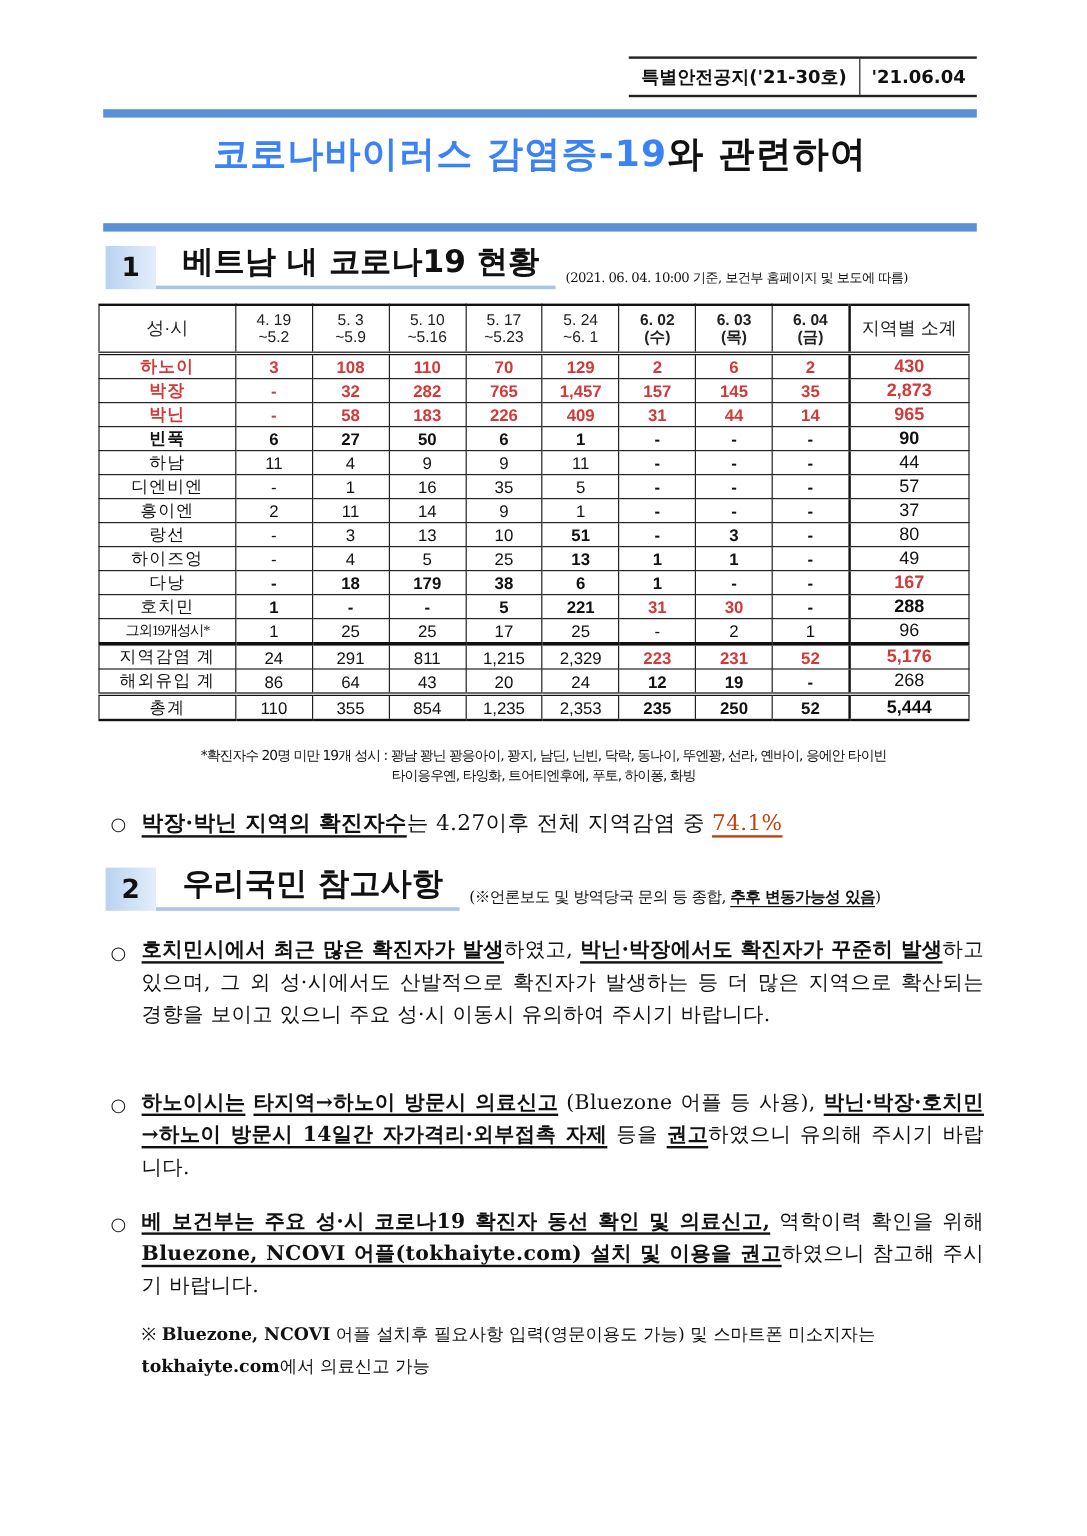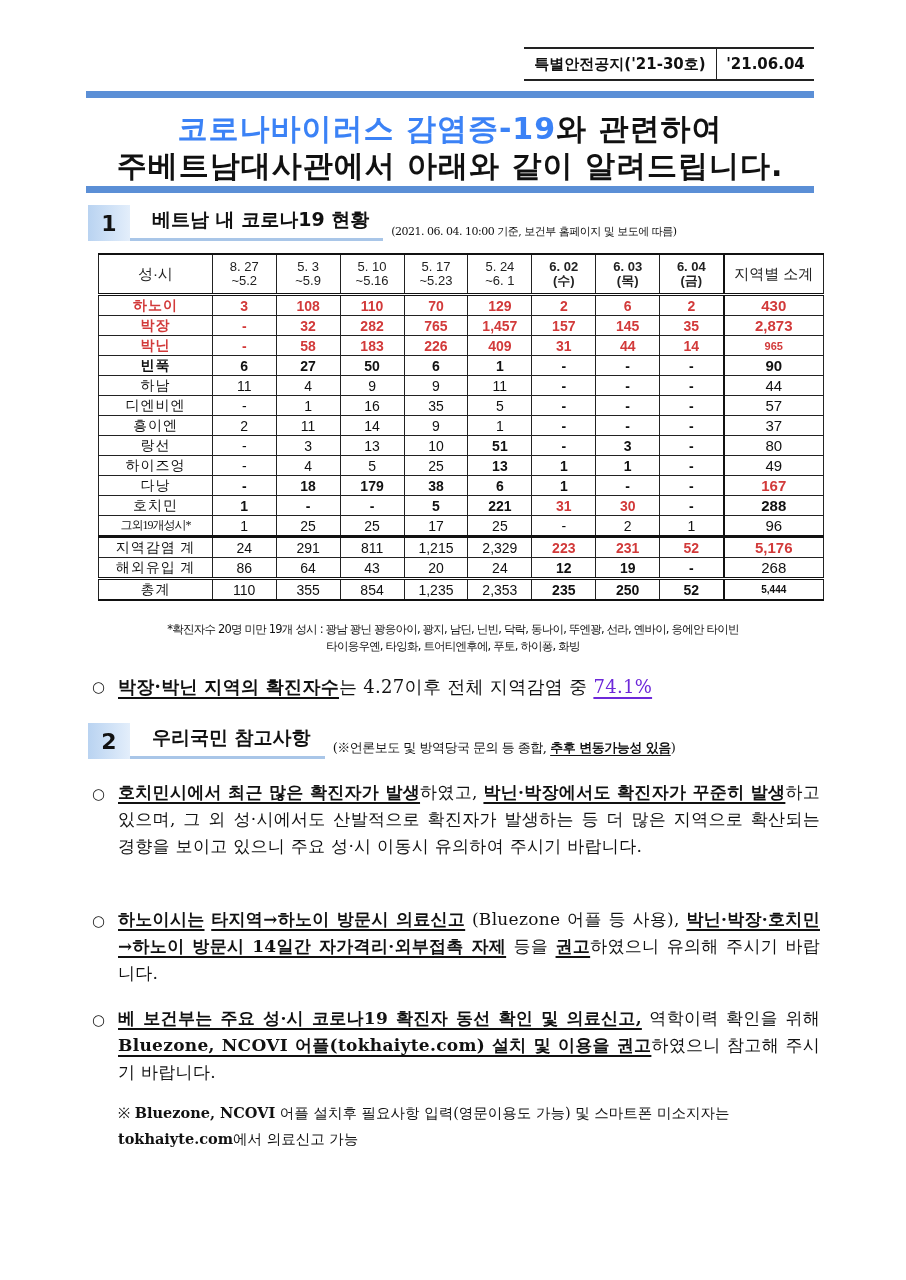--- a/index.html
+++ b/index.html
@@ -14,26 +14,26 @@
   .notice .n2 { flex:1; text-align:center; }
 
   .blue-bar { left:86px; width:728px; height:7px; background:#5b8fd6; }
 
   .title { left:86px; width:728px; text-align:center; font-weight:bold; font-size:30px; line-height:37px; letter-spacing:1px; }
   .title .red { color:#3b82f6; }
 
   .sec-head { height:40px; display:flex; align-items:flex-end; }
   .sec-num { width:42px; height:36px; background:linear-gradient(90deg,#b9d3f1,#e3eefb); font-weight:bold; font-size:22px;
              display:flex; align-items:center; justify-content:center; color:#111; }
-  .sec-title { font-weight:bold; font-size:19px; padding-left:22px; padding-right:14px; height:36px; line-height:34px;
+  .sec-title { font-weight:bold; font-size:26px; padding-left:22px; padding-right:14px; height:36px; line-height:34px;
                border-bottom:3px solid #a9c6e8; }
   .sec-note { font-family:"DejaVu Serif", serif; font-size:11px; margin-left:8px; padding-bottom:2px; letter-spacing:-0.5px; }
   .sec-note u { text-underline-offset:3px; }
 
-  table.data { border-collapse:collapse; left:98px; top:253px; width:726px; font-family:"Liberation Sans", sans-serif; }
+  table.data { border-collapse:collapse; left:82px; top:253px; width:726px; font-family:"Liberation Sans", sans-serif; }
   table.data td, table.data th { border:1px solid #222; text-align:center; font-size:14px; height:19px; padding:0; }
   table.data th { font-weight:normal; font-size:13px; line-height:14px; height:38px; color:#222; background:#fff; }
   table.data th.b { font-weight:bold; }
   table.data th.big { font-size:15px; }
   table.data tr.hdr th { border-bottom:3px double #111; }
   table.data td.name { font-family:Liberation Serif, serif; font-size:14px; letter-spacing:1px; }
   table.data td.sub { border-left:2px solid #111; }
   table.data th.sub { border-left:2px solid #111; }
   table.data tr.thick-top td { border-top:3px solid #111; }
   table.data tr.dbl-top td { border-top:3px double #111; }
@@ -42,42 +42,41 @@
   .r { color:#d23a3a; font-weight:bold; }
   .b { font-weight:bold; }
   .n { font-weight:normal; }
 
   .footnote { left:90px; width:726px; top:621px; text-align:center; font-size:11.5px; line-height:17px; letter-spacing:-0.8px; }
 
   .para { font-family:"DejaVu Serif", serif; font-size:17px; line-height:27px; letter-spacing:0.3px; }
   .para .bul { position:absolute; left:0; top:0; font-family:"DejaVu Sans", sans-serif; font-size:15px; }
   .para u { text-decoration:underline; text-underline-offset:4px; text-decoration-thickness:1.5px; }
   .para .bd { font-weight:bold; }
-  .para .red { color:#6d28d9; }
+  .para .red { color:#c2410c; }
   .body-text { text-align:justify; }
 
   .bullet-block { left:92px; width:728px; }
   .bullet-block .txt { margin-left:26px; }
 
   .note2 { left:118px; width:700px; top:1100px; font-family:"DejaVu Serif", serif; font-size:14.5px; line-height:25px; }
   .note2 .bd { font-weight:bold; }
 </style>
 </head>
 <body>
 
 <div class="abs notice">
   <div class="n1">특별안전공지('21-30호)</div>
   <div class="n2">'21.06.04</div>
 </div>
 
 <div class="abs blue-bar" style="top:91px;"></div>
 
 <div class="abs title" style="top:110px;">
   <div><span class="red">코로나바이러스 감염증-19</span><span>와 관련하여</span></div>
-  <div>주베트남대사관에서 아래와 같이 알려드립니다.</div>
 </div>
 
 <div class="abs blue-bar" style="top:186px;"></div>
 
 <div class="abs sec-head" style="left:88px; top:201px;">
   <div class="sec-num">1</div>
   <div class="sec-title">베트남 내 코로나19 현황</div>
   <div class="sec-note">(2021. 06. 04. 10:00 기준, 보건부 홈페이지 및 보도에 따름)</div>
 </div>
 
@@ -91,21 +90,21 @@
       <col style="width:64px">
       <col style="width:64px">
       <col style="width:64px">
       <col style="width:64px">
       <col style="width:100px">
   </colgroup>
   <thead>
     <tr class="hdr">
       <th class="big"><span>성·시</span></th>
       <th>
-          <div>8. 27</div>
+          <div>4. 19</div>
           <div>~5.2</div>
         </th>
       <th>
           <div>5. 3</div>
           <div>~5.9</div>
         </th>
       <th>
           <div>5. 10</div>
           <div>~5.16</div>
         </th>
@@ -160,21 +159,21 @@
       <tr>
         <td class="name r">박닌</td>
         <td class="r">-</td>
         <td class="r">58</td>
         <td class="r">183</td>
         <td class="r">226</td>
         <td class="r">409</td>
         <td class="r">31</td>
         <td class="r">44</td>
         <td class="r">14</td>
-        <td class="r sub" style="font-size: 11px; text-align: center;">965</td>
+        <td class="r sub" style="font-size: 15px; text-align: center;">965</td>
       </tr>
       <tr>
         <td class="name b">빈푹</td>
         <td class="b">6</td>
         <td class="b">27</td>
         <td class="b">50</td>
         <td class="b">6</td>
         <td class="b">1</td>
         <td class="b">-</td>
         <td class="b">-</td>
@@ -304,21 +303,21 @@
       <tr class="dbl-top last">
         <td class="name ">총계</td>
         <td class="n">110</td>
         <td class="n">355</td>
         <td class="n">854</td>
         <td class="n">1,235</td>
         <td class="n">2,353</td>
         <td class="b">235</td>
         <td class="b">250</td>
         <td class="b">52</td>
-        <td class="b sub" style="font-size: 10px;">5,444</td>
+        <td class="b sub" style="font-size: 15px;">5,444</td>
       </tr>
     </tbody>
 </table>
 
 <div class="abs footnote">
   <div>*확진자수 20명 미만 19개 성시 : 꽝남 꽝닌 꽝응아이, 꽝지, 남딘, 닌빈, 닥락, 동나이, 뚜엔꽝, 선라, 옌바이, 응에안 타이빈</div>
   <div>타이응우옌, 타잉화, 트어티엔후에, 푸토, 하이퐁, 화빙</div>
 </div>
 
 <div class="abs para bullet-block" style="top:673px; font-size:18px;">

